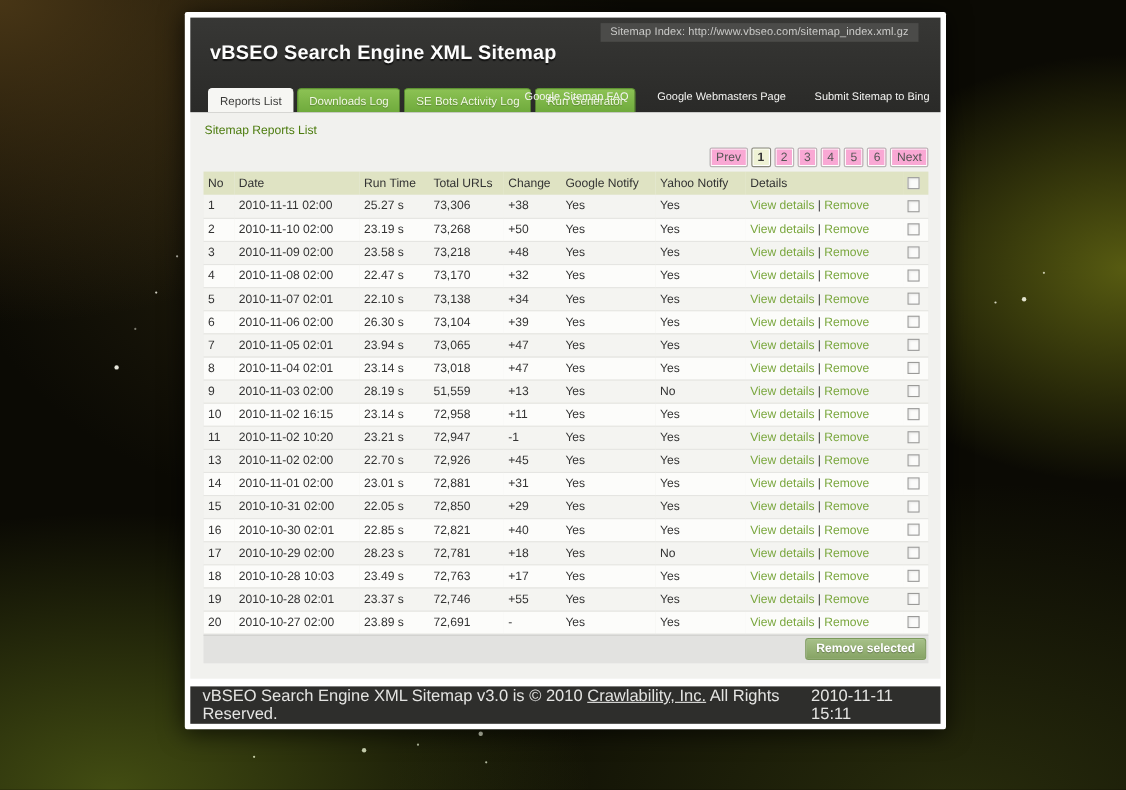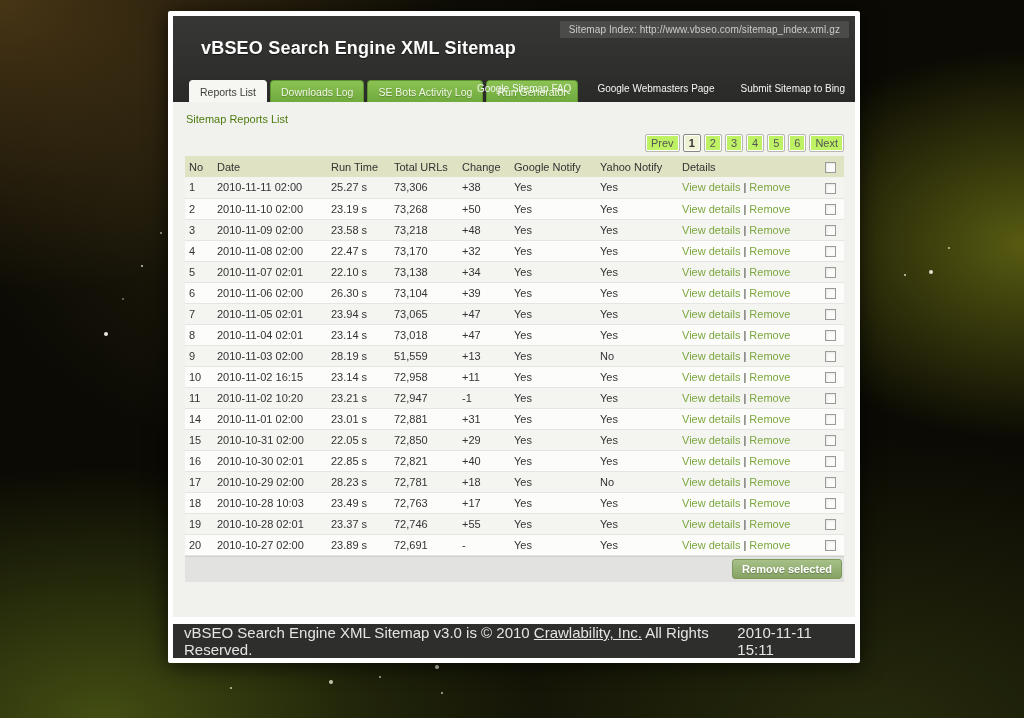--- a/index.html
+++ b/index.html
@@ -28,36 +28,36 @@
       904px 274px 0 0 rgba(255,255,240,.8), 930px 271px 0 1px rgba(255,255,240,.85),
       948px 247px 0 0 rgba(255,255,235,.7), 481px 198px 0 0 rgba(255,255,240,.5);
   }
   .panel {
     position:absolute; left:168px; top:11px; width:692px; height:652px;
     background:#ffffff; padding:5px; display:flex; flex-direction:column;
     box-shadow:0 3px 22px rgba(0,0,0,.7); border-radius:2px;
   }
   
   .hdr { flex:0 0 86px; background:linear-gradient(#373735,#2a2a28); position:relative; }
-  .badge { position:absolute; top:5px; right:6px; background:#4b4b49; color:#cbcbc9;
+  .badge { position:absolute; top:5px; right:20px; background:#4b4b49; color:#cbcbc9;
     font-size:10px; padding:3px 9px; letter-spacing:.1px; }
-  .title { position:absolute; left:28px; top:22px; margin:0; color:#fdfdfd; font-size:18px;
+  .title { position:absolute; left:18px; top:22px; margin:0; color:#fdfdfd; font-size:18px;
     font-weight:bold; letter-spacing:.2px; text-shadow:0 1px 1px rgba(0,0,0,.6); }
   .tabs { position:absolute; left:16px; bottom:0; display:flex; gap:3px;text-align:right; }
   .tab { background:linear-gradient(#8cc254,#6faa3c); border:1px solid #5d9331; border-bottom:none;
     border-radius:4px 4px 0 0; color:#f0f8e2; font-size:10.5px; padding:5px 10px 4px; cursor:pointer;
     text-shadow:0 1px 1px rgba(0,0,0,.25); }
   .tab.active { background:#f6f6f3; color:#3c3c3a; border-color:#f6f6f3; text-shadow:none; }
   .hdr-links { position:absolute; right:10px; bottom:8px; display:flex; gap:26px; }
   .hdr-link { color:#f4f4f2; font-size:10px; text-decoration:none; cursor:pointer; }
   
   .content { flex:1 1 auto; background:#f1f1ee; padding:0 11px 0 12px; }
   .page-title { margin:11px 0 0 1px; font-size:11px; color:#4d7c0f; font-weight:normal; }
   .pagination { display:flex; justify-content:flex-end; gap:3px; margin-top:9px; font-size:11px; }
-  .pg { border:1px solid #b7b7b5; background:#bef264; color:#555; padding:2px 5px; min-width:9px;
+  .pg { border:1px solid #b7b7b5; background:#f9a8d4; color:#555; padding:2px 5px; min-width:9px;
     text-align:center; border-radius:2px; cursor:pointer; box-shadow:inset 0 0 0 1px #fff; }
   .pg.active { background:#eff2d5; border-color:#88887e; color:#333; font-weight:bold; }
   table { border-collapse:collapse; table-layout:fixed; width:659px; margin-top:4px;
     font-size:11px; color:#333; }
   thead th { background:#dfe3c3; text-align:left; font-weight:normal; color:#333;
     padding:4px 0 4px 4px; height:21px; white-space:nowrap; }
   td { padding:0 0 0 4px; height:21px; border-bottom:1px solid #e5e5e2; white-space:nowrap;
     overflow:hidden; }
   tr.odd td { background:#f4f4f1; }
   tr.even td { background:#fcfcfa; }
@@ -274,20 +274,33 @@
     <td>23.21 s</td>
     <td>72,947</td>
     <td>-1</td>
     <td>Yes</td>
     <td>Yes</td>
     <td>
       <a class="lnk">View details</a><span class="sep">|</span><a class="lnk">Remove</a>
     </td>
     <td><span class="cb"></span></td>
   </tr>
+          <tr class="odd">
+    <td>13</td>
+    <td>2010-11-02 02:00</td>
+    <td>22.70 s</td>
+    <td>72,926</td>
+    <td>+45</td>
+    <td>Yes</td>
+    <td>Yes</td>
+    <td>
+      <a class="lnk">View details</a><span class="sep">|</span><a class="lnk">Remove</a>
+    </td>
+    <td><span class="cb"></span></td>
+  </tr>
           <tr class="even">
     <td>14</td>
     <td>2010-11-01 02:00</td>
     <td>23.01 s</td>
     <td>72,881</td>
     <td>+31</td>
     <td>Yes</td>
     <td>Yes</td>
     <td>
       <a class="lnk">View details</a><span class="sep">|</span><a class="lnk">Remove</a>

